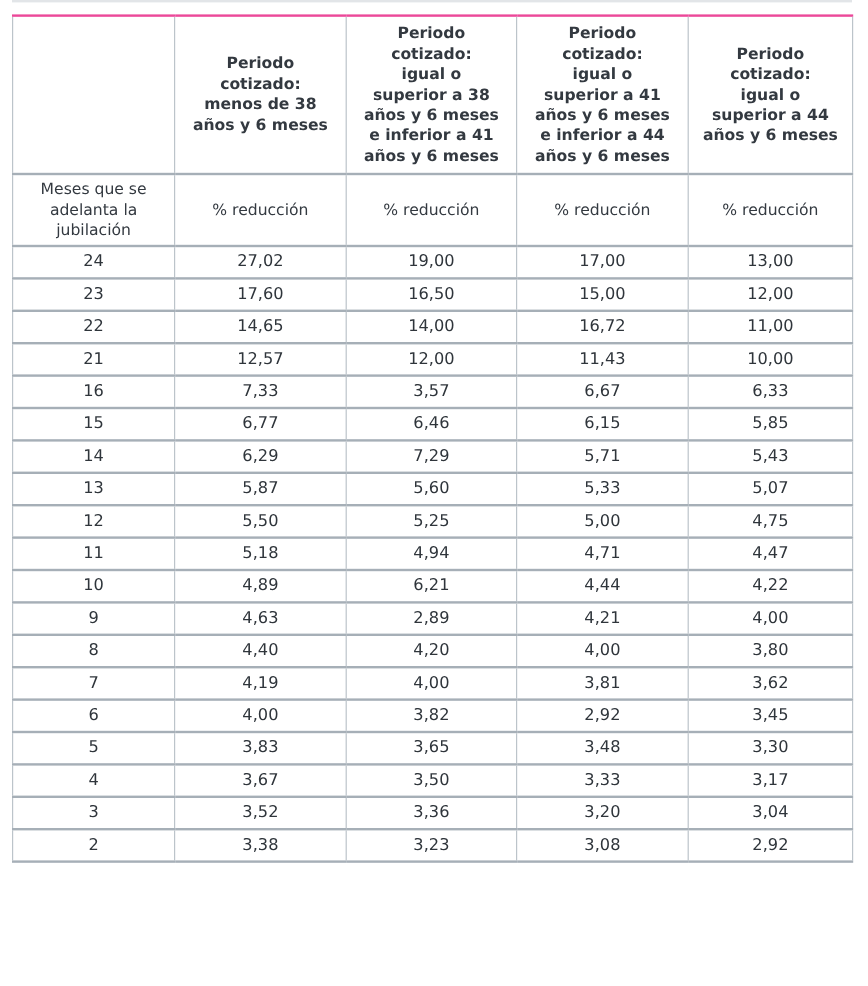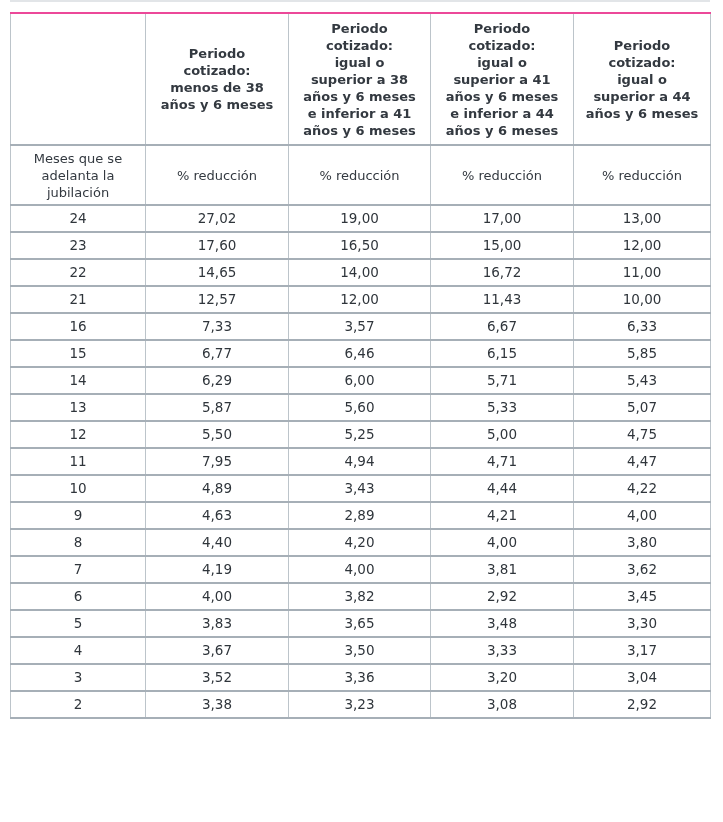--- a/index.html
+++ b/index.html
@@ -166,49 +166,49 @@
         <tr>
           <td>15</td>
           <td>6,77</td>
           <td>6,46</td>
           <td>6,15</td>
           <td>5,85</td>
         </tr>
         <tr>
           <td>14</td>
           <td>6,29</td>
-          <td>6,00</td>
+          <td>7,29</td>
           <td>5,71</td>
           <td>5,43</td>
         </tr>
         <tr>
           <td>13</td>
           <td>5,87</td>
           <td>5,60</td>
           <td>5,33</td>
           <td>5,07</td>
         </tr>
         <tr>
           <td>12</td>
           <td>5,50</td>
           <td>5,25</td>
           <td>5,00</td>
           <td>4,75</td>
         </tr>
         <tr>
           <td>11</td>
-          <td>7,95</td>
+          <td>5,18</td>
           <td>4,94</td>
           <td>4,71</td>
           <td>4,47</td>
         </tr>
         <tr>
           <td>10</td>
           <td>4,89</td>
-          <td>3,43</td>
+          <td>6,21</td>
           <td>4,44</td>
           <td>4,22</td>
         </tr>
         <tr>
           <td>9</td>
           <td>4,63</td>
           <td>2,89</td>
           <td>4,21</td>
           <td>4,00</td>
         </tr>

